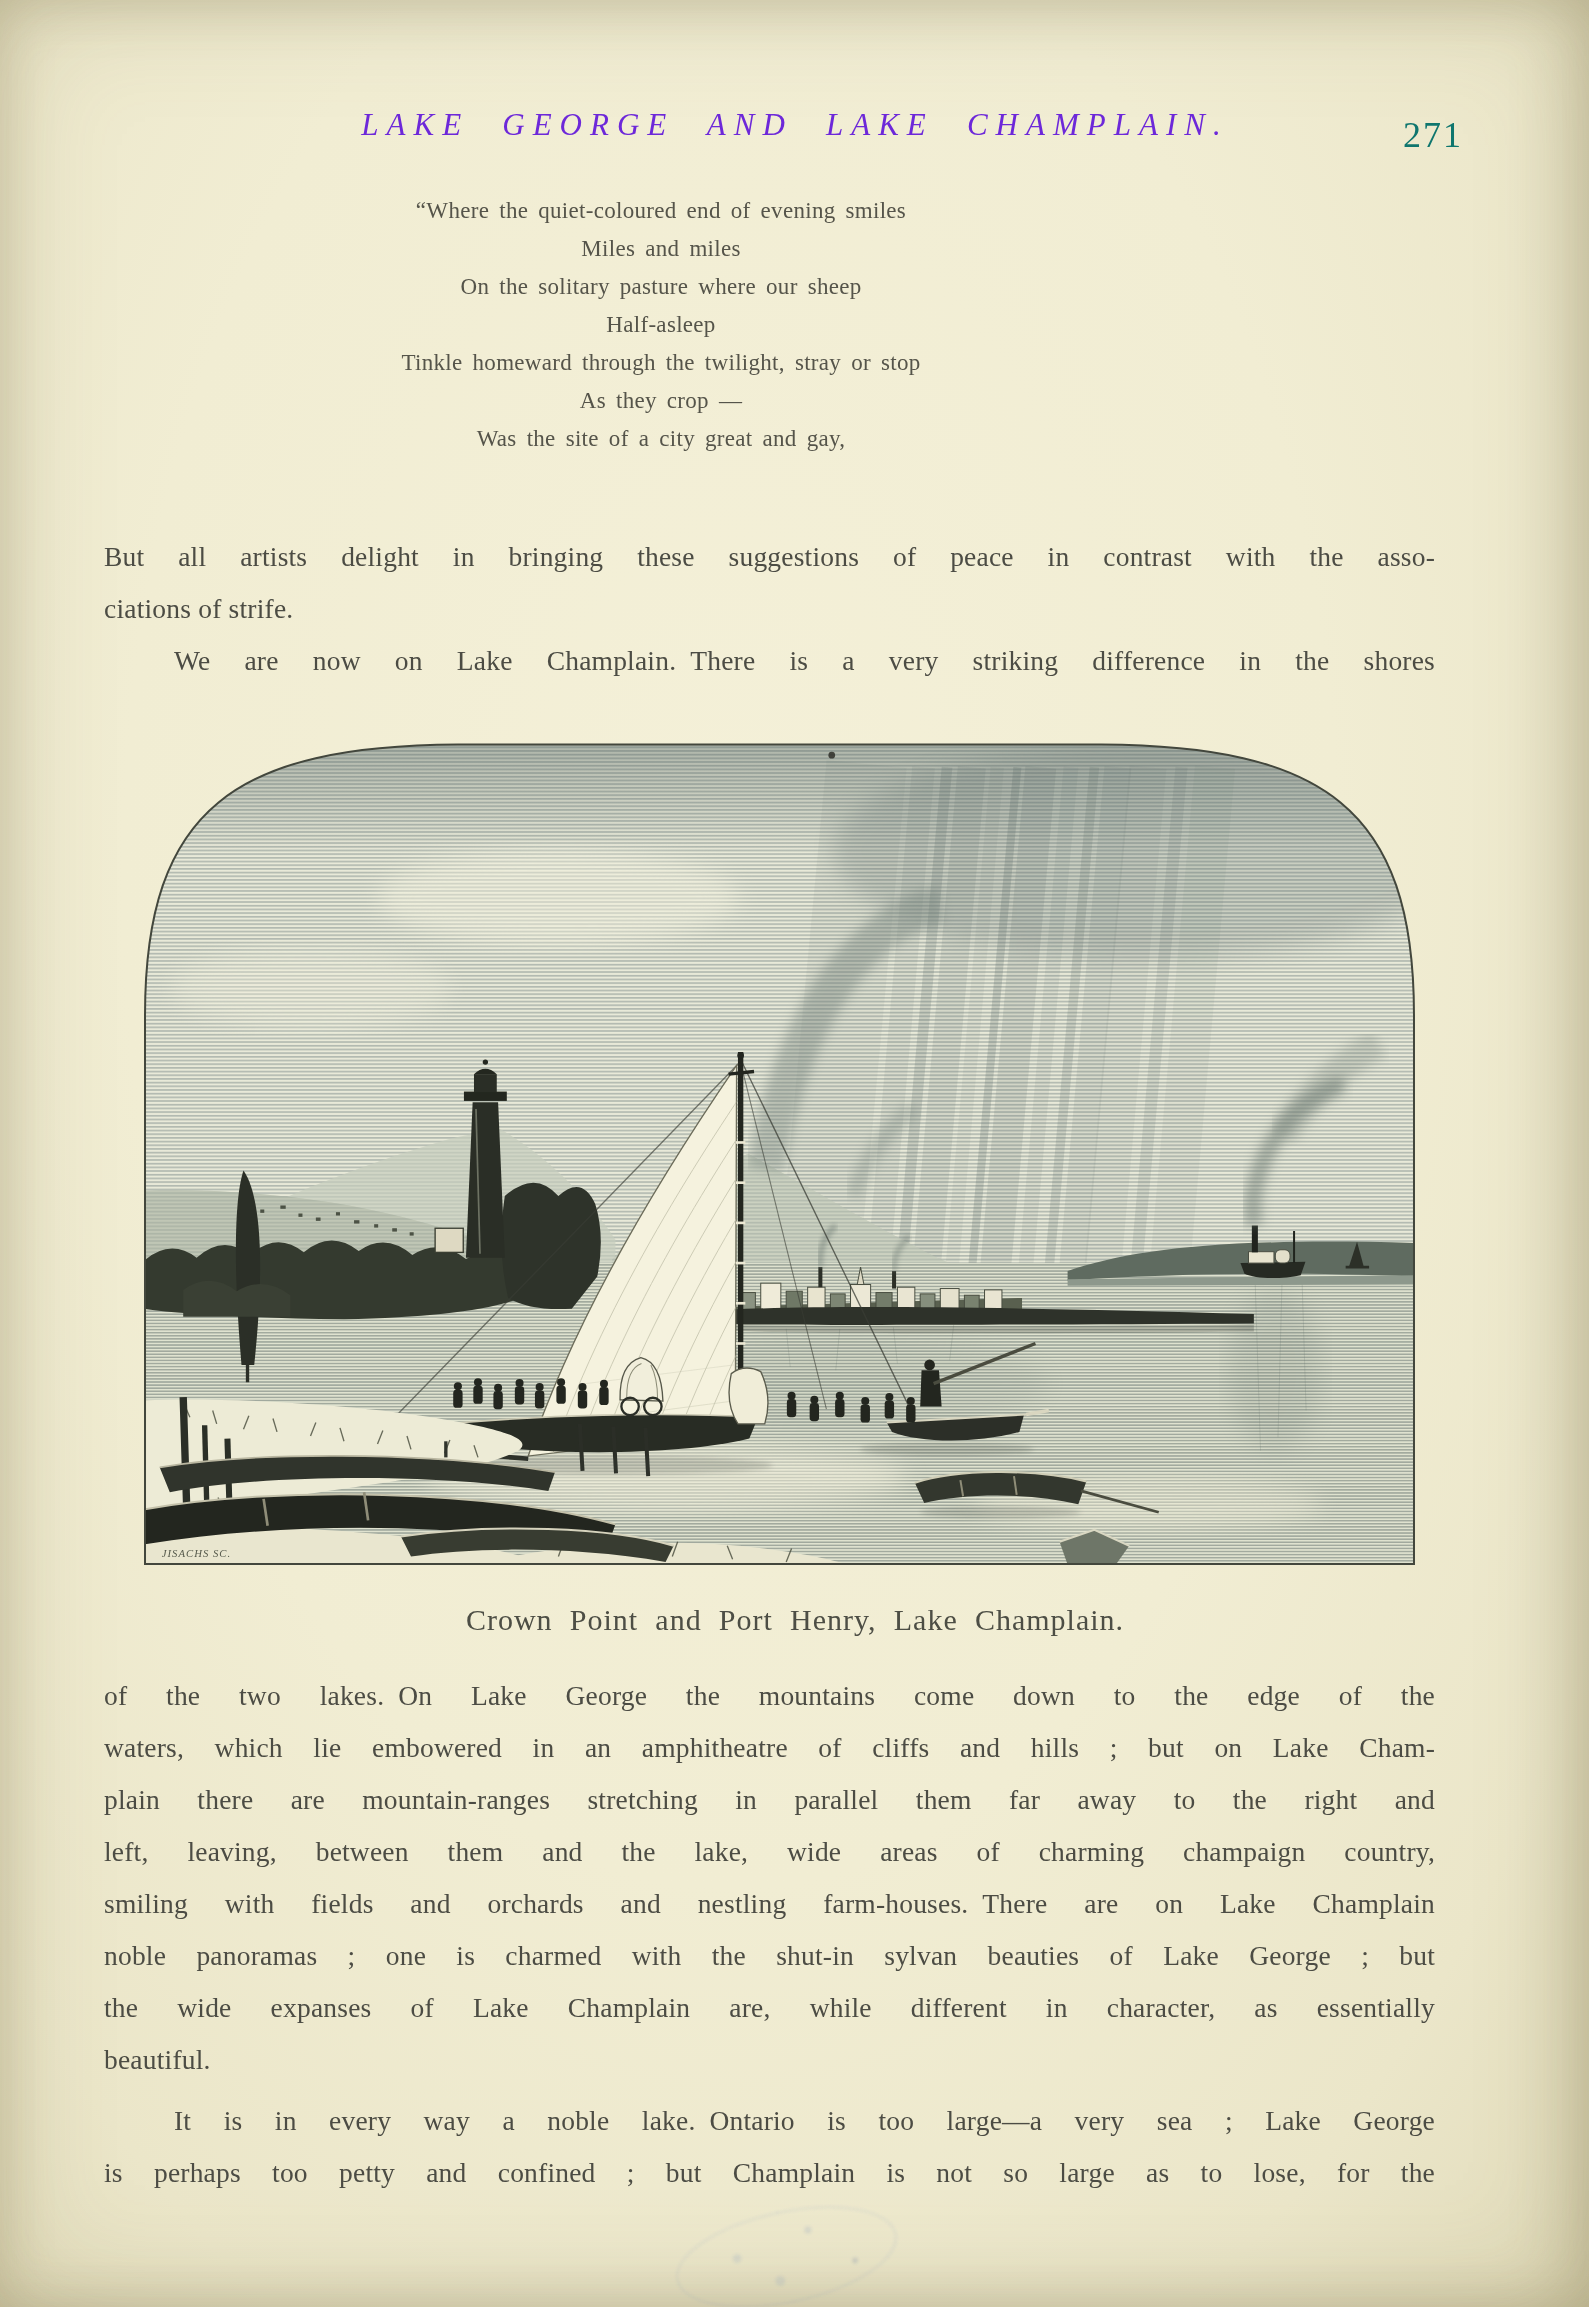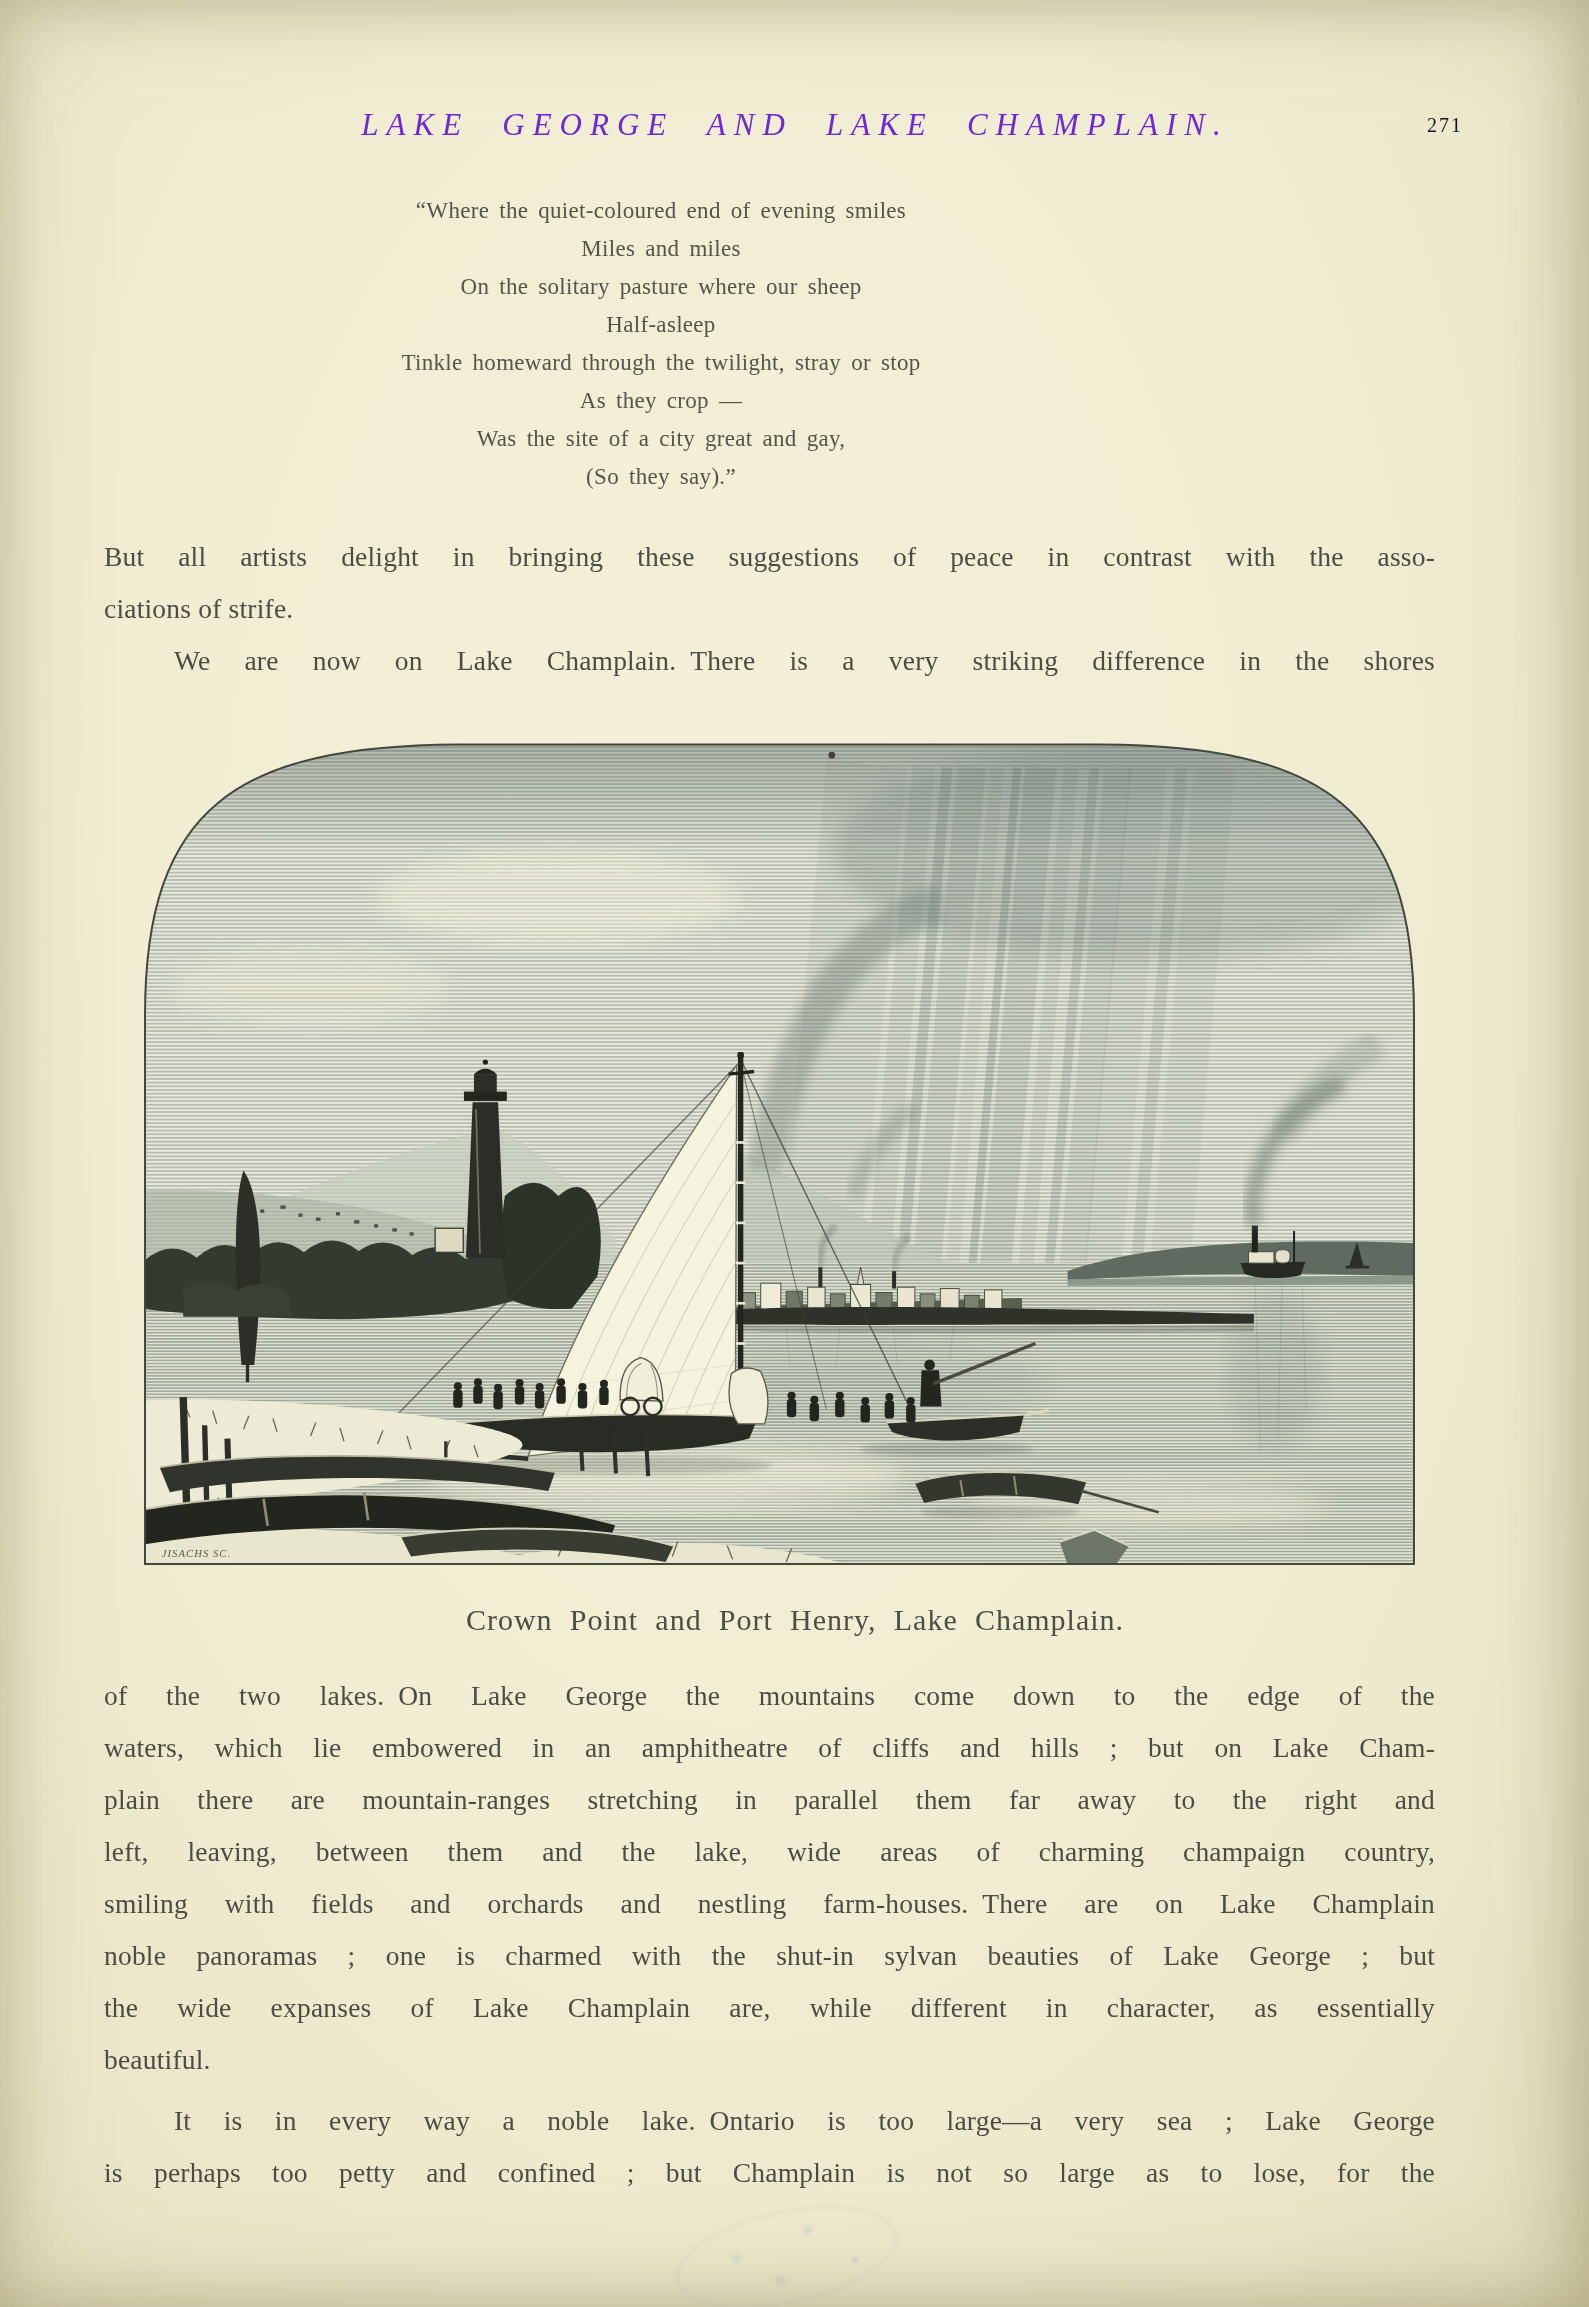--- a/index.html
+++ b/index.html
@@ -7,21 +7,21 @@
     width:1590px;height:2307px;position:relative;overflow:hidden;
     font-family:"Liberation Serif","DejaVu Serif",serif;
     background:radial-gradient(ellipse at 46% 38%, #f4f0d8 0%, #f1edd3 50%, #ebe6c9 80%, #e1dbba 100%);
   }
   .page-shade{position:absolute;inset:0;pointer-events:none;
     box-shadow:inset 0 0 121px rgba(120,110,66,.20), inset -23px 0 60px rgba(110,100,60,.20), inset 13.4px 0 47px rgba(120,110,66,.12);}
   .running-title{
     position:absolute;top:107px;left:0;width:1590px;text-align:center;
     font-style:italic;font-size:31px;letter-spacing:8px;word-spacing:17.4px;color:#6d28d9;
   }
-  .pagenum{position:absolute;top:114px;right:127px;font-size:20px;color:#0f172a;letter-spacing:2px;}
+  .pagenum{position:absolute;top:114px;right:127px;font-size:36px;color:#0f766e;letter-spacing:2px;}
   .poem{position:absolute;top:184px;left:8px;width:1306px;text-align:center;
     font-size:23px;line-height:38px;color:#55544a;letter-spacing:0.3px;word-spacing:4px;margin-top:8px;}
   .body-block{position:absolute;left:104px;width:1331px;font-size:27.5px;color:#4c4c44;letter-spacing:0.2px;}
   .bb1{top:531px;}
   .bb2{top:1670px;}
   .jline{line-height:52px;height:52px;text-align:justify;text-align-last:justify;}
   .pline{line-height:52px;height:52px;}
   .indent{text-indent:70px;}
   .pbreak{margin-top:9.4px;}
   figure.engraving{position:absolute;left:143px;top:727px;width:1273px;height:839px;margin:0;}
@@ -45,21 +45,20 @@
 <div class="pagenum">271</div>
 
 <div class="poem">
   <div>“Where the quiet-coloured end of evening smiles</div>
   <div>Miles and miles</div>
   <div>On the solitary pasture where our sheep</div>
   <div>Half-asleep</div>
   <div>Tinkle homeward through the twilight, stray or stop</div>
   <div>As they crop —</div>
   <div>Was the site of a city great and gay,</div>
-  <div>(So they say).”</div>
 </div>
 
 <div class="body-block bb1">
   <div class="jline">But all artists delight in bringing these suggestions of peace in contrast with the asso-</div>
   <div class="pline">ciations of strife.</div>
   <div class="jline indent">We are now on Lake Champlain. There is a very striking difference in the shores</div>
 </div>
 
 <figure class="engraving">
 <svg width="1273" height="839" viewBox="0 0 1900 1252" xmlns="http://www.w3.org/2000/svg">

